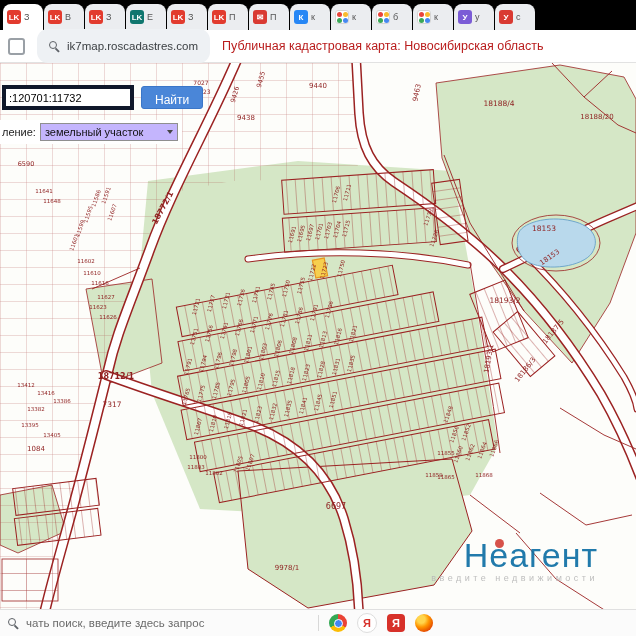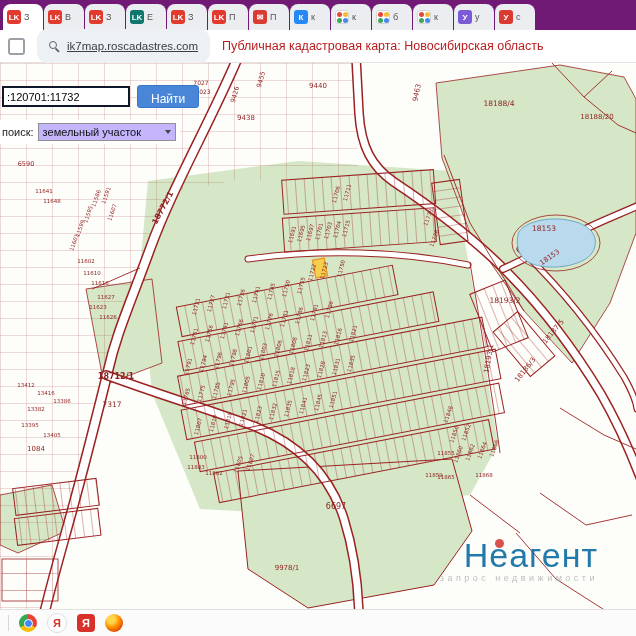--- a/index.html
+++ b/index.html
@@ -1,41 +1,41 @@
 <!DOCTYPE html>
 <html><head>
 <meta charset="utf-8">
 <style>
   html,body{margin:0;padding:0;}
   body{width:636px;height:636px;overflow:hidden;font-family:"Liberation Sans",sans-serif;background:#fff;}
   .screen{width:636px;height:636px;display:flex;flex-direction:column;}
 
   
-  .tabbar{height:30px;background:#701a75;display:flex;align-items:flex-end;padding:0 3px;gap:1px;flex:none;}
+  .tabbar{height:30px;background:#000000;display:flex;align-items:flex-end;padding:0 3px;gap:1px;flex:none;}
   .tab{height:26px;min-width:40px;max-width:45px;background:#ebedf0;border-radius:8px 8px 0 0;display:flex;align-items:center;gap:3px;padding:0 4px;overflow:hidden;box-sizing:border-box;}
   .tab.active{background:#fff;}
   .favicon{width:14px;height:14px;border-radius:3px;font-size:8px;font-weight:bold;display:flex;align-items:center;justify-content:center;flex:none;color:#fff;}
   .favicon.dots{display:grid;grid-template-columns:5px 5px;grid-template-rows:5px 5px;gap:1px;background:#fff;border:1px solid #d5d5d5;box-sizing:border-box;padding:1px;border-radius:3px;}
   .favicon.dots i{width:5px;height:5px;border-radius:50%;display:block;}
   .tlabel{font-size:9px;color:#555;white-space:nowrap;overflow:hidden;}
 
   .addressbar{height:32px;background:#fff;display:flex;align-items:center;gap:12px;padding:0 8px;border-bottom:1px solid #e2e2e2;flex:none;}
   .win-icon{width:13px;height:13px;border:2px solid #9aa0a6;border-radius:3px;flex:none;}
-  .url-pill{height:34px;background:#eef1f4;border-radius:11px;display:flex;align-items:center;gap:7px;padding:0 12px;font-size:11.5px;color:#3c4043;text-decoration:underline;}
+  .url-pill{height:34px;background:#eef1f4;border-radius:11px;display:flex;align-items:center;gap:7px;padding:0 12px;font-size:11.5px;color:#3c4043;}
   .lens{position:relative;width:11px;height:11px;flex:none;}
   .lens::before{content:"";position:absolute;width:6px;height:6px;border:1.5px solid #5f6368;border-radius:50%;left:0;top:0;}
   .lens::after{content:"";position:absolute;width:4.5px;height:1.5px;background:#5f6368;transform:rotate(45deg);left:6px;top:8px;}
   .page-title{font-size:12.5px;color:#b91c1c;white-space:nowrap;text-align:right;}
 
   
   .map-area{position:relative;flex:1;background:#fdfdfa;overflow:hidden;}
   svg.map{position:absolute;left:0;top:0;font-family:"DejaVu Sans",sans-serif;}
 
   .ctl-row1{position:absolute;top:22px;left:2px;display:flex;gap:7px;align-items:center;z-index:5;}
-  .cad-input{width:118px;height:15px;border:2px solid #0f172a;font-size:11px;padding:1px 3px;background:#fff;font-family:"Liberation Sans",sans-serif;}
+  .cad-input{width:118px;height:15px;border:4px solid #0f172a;font-size:11px;padding:1px 3px;background:#fff;font-family:"Liberation Sans",sans-serif;}
   .find-btn{height:23px;background:#4a86d8;color:#fff;border:1px solid #3a76c8;border-radius:3px;font-size:12px;padding:6px 13px;font-family:"Liberation Sans",sans-serif;cursor:pointer;}
   .ctl-row2{position:absolute;top:57px;left:0;background:#fff;display:flex;align-items:center;gap:4px;padding:3px 4px 3px 2px;font-size:11px;color:#222;z-index:5;}
   .select-box{width:128px;height:16px;border:1px solid #8f8f8f;background:#c4b5fd;display:flex;align-items:center;justify-content:space-between;padding:0 4px;font-size:11px;color:#111;}
   .caret{width:0;height:0;border-left:3.5px solid transparent;border-right:3.5px solid transparent;border-top:4.5px solid #444;flex:none;}
 
   .watermark{position:absolute;right:38px;bottom:26px;text-align:right;opacity:.88;z-index:4;pointer-events:none;}
   .wm-title{font-size:34px;font-weight:normal;color:#0369a1;letter-spacing:1px;position:relative;display:inline-block;line-height:1;}
   .wm-dot{position:absolute;top:1px;left:31px;width:9px;height:9px;background:#d23b32;border-radius:50%;}
   .wm-sub{font-size:9px;color:#b6b6b6;letter-spacing:3.5px;margin-top:1px;}
 
@@ -349,37 +349,41 @@
           <text transform="translate(335 337) rotate(-75)" font-size="5.5" fill="#8e1f1f" text-anchor="middle">11851</text>
         </g>
     </svg>
 
     <div class="ctl-row1">
       <input class="cad-input" type="text" value=":120701:11732" style="">
       <button class="find-btn">Найти</button>
     </div>
 
     <div class="ctl-row2">
-      <span>поиск:</span>
+      <span>ление:</span>
       <div class="select-box">
         <span>земельный участок</span>
         <span class="caret"></span>
       </div>
     </div>
 
     <div class="watermark">
       <span class="wm-title">
         <span>Неагент</span>
         <span class="wm-dot"></span>
       </span>
-      <div class="wm-sub">запрос недвижимости</div>
+      <div class="wm-sub">введите недвижимости</div>
     </div>
   </div>
 
   <div class="taskbar">
+    <div class="task-search">
+      <span class="lens"></span>
+      <span>чать поиск, введите здесь запрос</span>
+    </div>
     <span class="tb-sep"></span>
     <div id="taskbar-icons" style="display:flex;gap:10px;align-items:center;">
         <span class="tb-icon chrome"></span>
         <span class="tb-icon ybrowser">Я</span>
         <span class="tb-icon yred">Я</span>
         <span class="tb-icon firefox"></span>
       </div>
   </div>
 
 </div>

